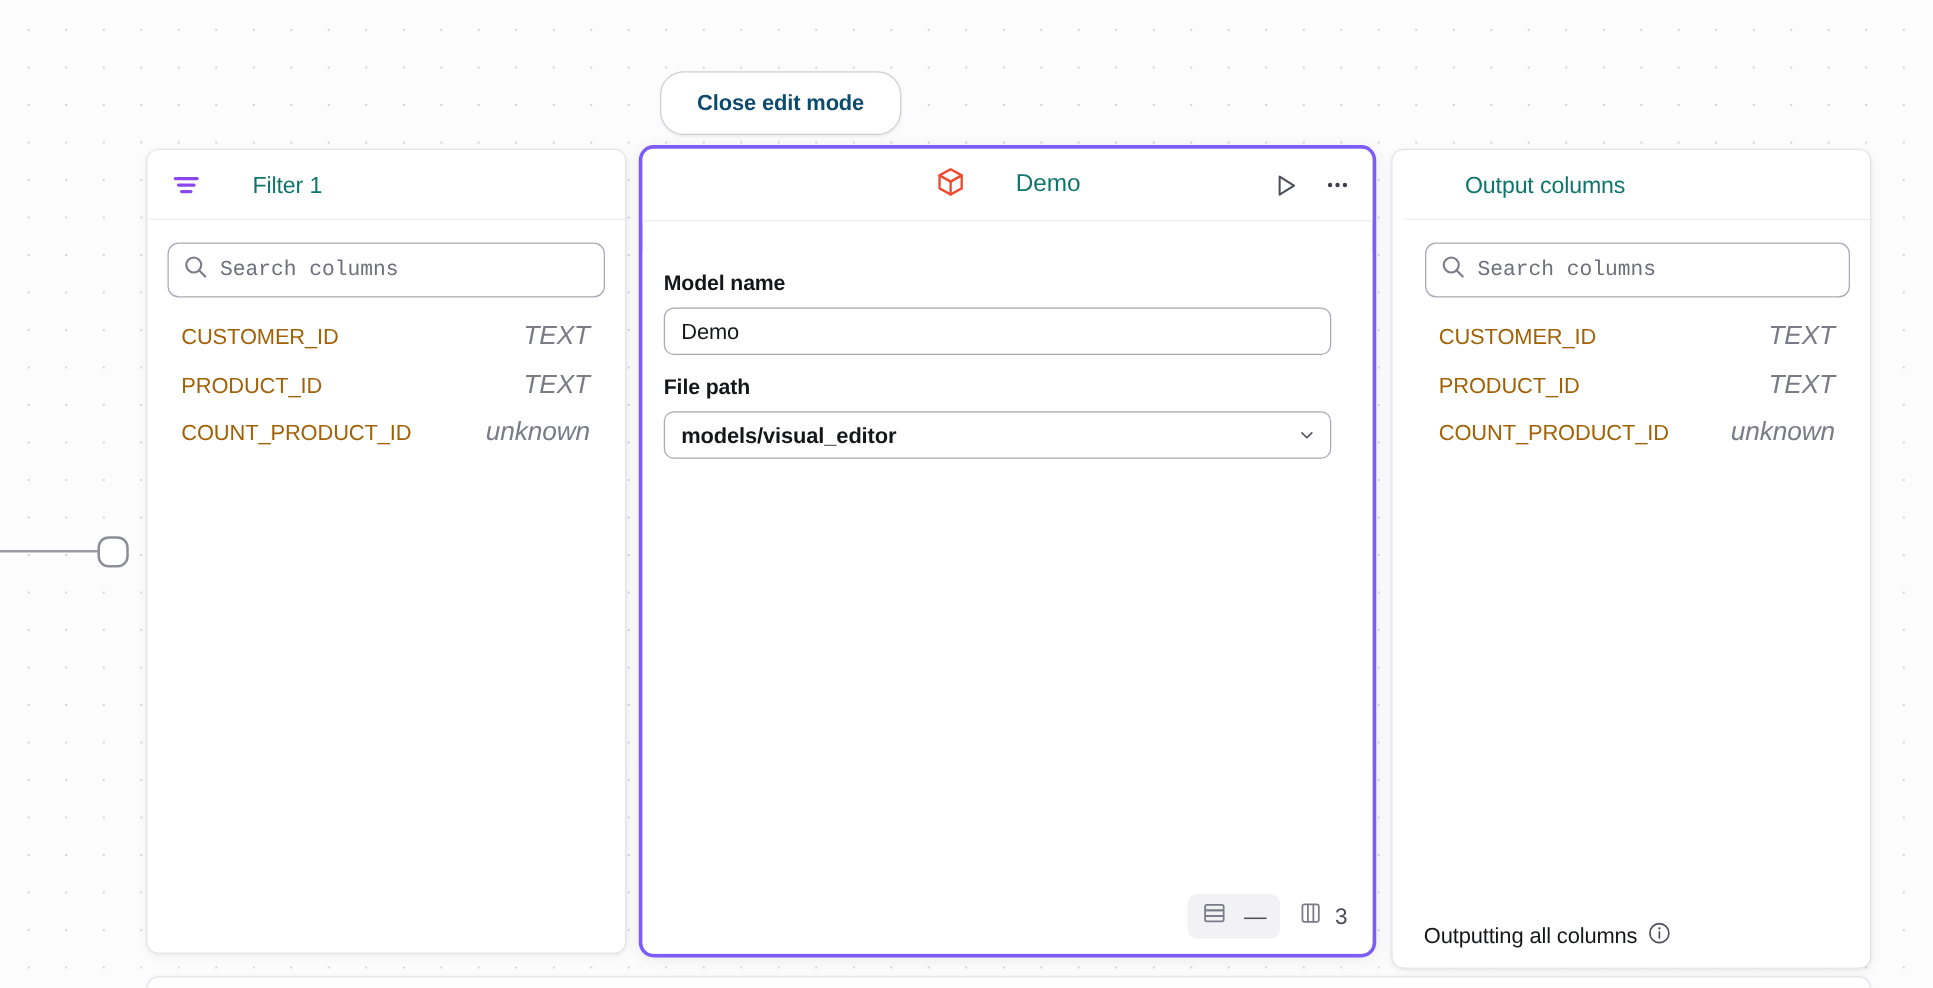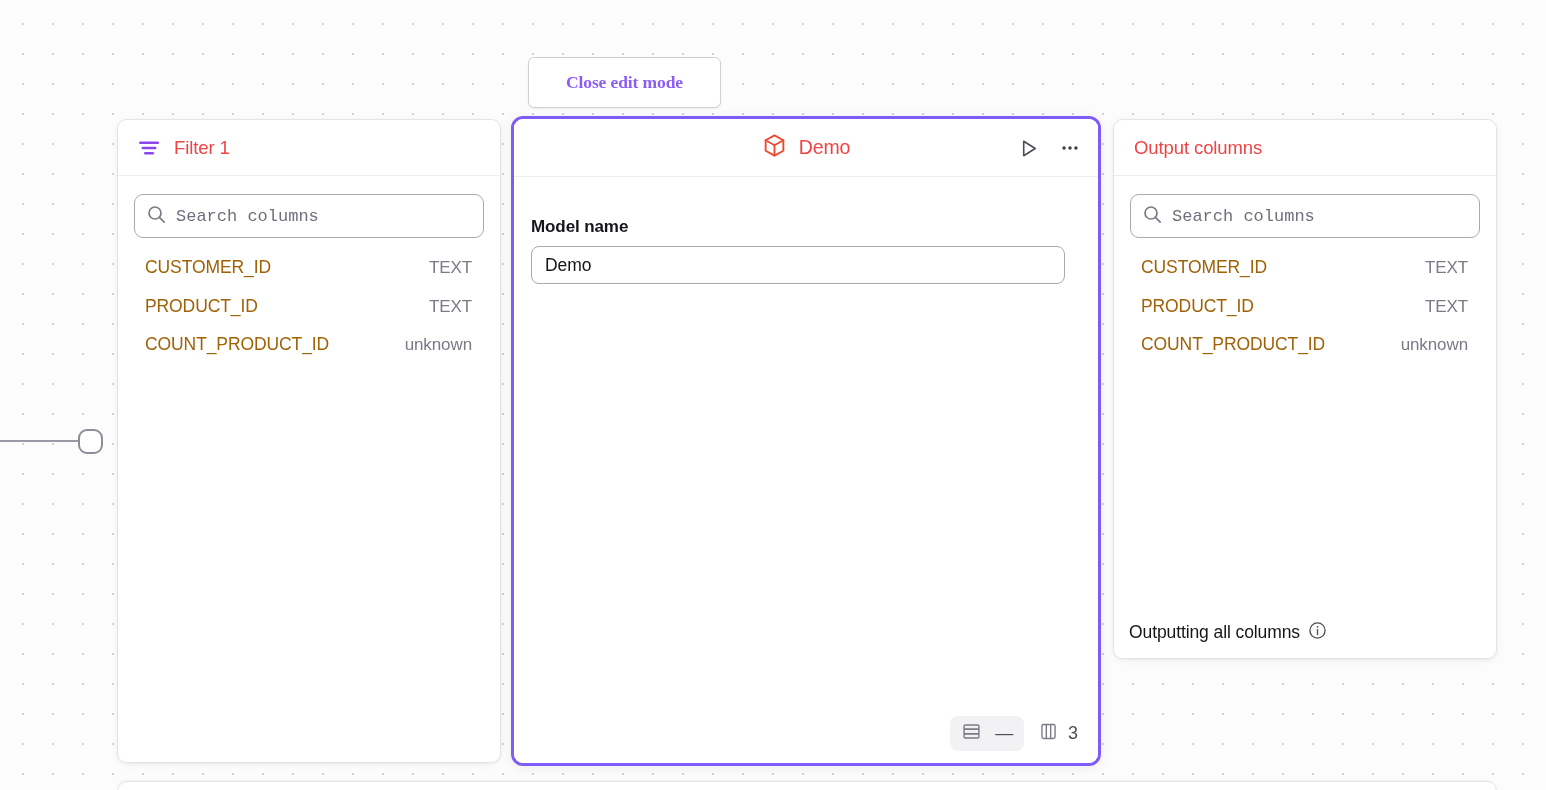--- a/index.html
+++ b/index.html
@@ -25,25 +25,25 @@
 
   
   #close-edit-mode {
     position: absolute;
     left: 528px;
     top: 57px;
     width: 193px;
     height: 51px;
     background: #ffffff;
     border: 1px solid #cfcfd6;
-    border-radius: 6px;
-    font-family: Liberation Serif, serif;
+    border-radius: 19px;
+    font-family: Liberation Sans, sans-serif;
     font-size: 17.5px;
     font-weight: bold;
-    color: #8b5cf6;
+    color: #0c4a6e;
     cursor: pointer;
     box-shadow: 0 1px 2px rgba(16,17,26,0.06);
     letter-spacing: -0.1px;
   }
 
   
   #edge-line {
     position: absolute;
     left: 0px;
     top: 440px;
@@ -80,22 +80,23 @@
     flex: 0 0 56px;
     display: flex;
     align-items: center;
     padding: 0 20px;
     border-bottom: 1px solid #eeeef1;
     background: #ffffff;
   }
 
   .panel-title {
     font-size: 18.5px;
-    color: #ef4444;
-    letter-spacing: -0.1px;
+    color: #0f766e;
+    letter-spacing: -0.1px;
+    margin-left: 28px;
   }
 
   .panel-body {
     flex: 1 1 auto;
     padding: 18px 16px 0 16px;
     background: #ffffff;
     overflow: hidden;
   }
 
   
@@ -128,23 +129,24 @@
     justify-content: space-between;
     padding: 0 12px 0 11px;
     height: 38.5px;
   }
   .col-name {
     font-size: 17.5px;
     color: #a16207;
     letter-spacing: -0.1px;
   }
   .col-type {
-    font-size: 17px;
+    font-size: 21px;
     color: #7b7b87;
     letter-spacing: -0.1px;
+    font-style: italic;
   }
 
   
   #panel-filter { left: 117px; top: 119px; width: 384px; height: 644px; }
 
   .filter-icon { width: 22px; height: 16px; margin-right: 14px; flex: 0 0 auto; }
 
   
   #panel-model {
     left: 511px;
@@ -255,21 +257,21 @@
     gap: 9px;
     padding: 5px 6px 5px 8px;
   }
   .stat-num {
     font-size: 18px;
     color: #4e4e59;
     letter-spacing: -0.1px;
   }
 
   
-  #panel-output { left: 1113px; top: 119px; width: 384px; height: 540px; }
+  #panel-output { left: 1113px; top: 119px; width: 384px; height: 656px; padding-left: 10px; }
 
   .output-footer {
     flex: 0 0 auto;
     height: 52px;
     display: flex;
     align-items: center;
     gap: 8px;
     padding: 0 15px;
     border-top: 1px solid transparent;
     background: #ffffff;
@@ -370,20 +372,31 @@
       </div>
     </div>
 
     <div class="panel-body">
 
       <div class="field-group">
         <label class="field-label">Model name</label>
         <input class="field-input" type="text" value="Demo" style="">
       </div>
 
+      <div class="field-group">
+        <label class="field-label">File path</label>
+        <div class="select-wrap">
+          <div class="field-select">models/visual_editor</div>
+          <span class="select-chevron">
+            <svg width="15" height="14" viewBox="0 0 16 16" fill="none" stroke="#55555f" stroke-width="1.5" stroke-linecap="round" stroke-linejoin="round">
+              <path d="M3.5 6 8 10.5 12.5 6"></path>
+            </svg>
+          </span>
+        </div>
+      </div>
 
       <div class="model-footer">
         <div class="stat-pill">
           <span>
             <svg width="21" height="21" viewBox="0 0 24 24" fill="none" stroke="#7b7b87" stroke-width="1.6" stroke-linejoin="round">
               <rect x="3.5" y="4.5" width="17" height="5" rx="1.6"></rect>
               <rect x="3.5" y="9.5" width="17" height="5" rx="0"></rect>
               <rect x="3.5" y="14.5" width="17" height="5" rx="1.6"></rect>
             </svg>
           </span>

